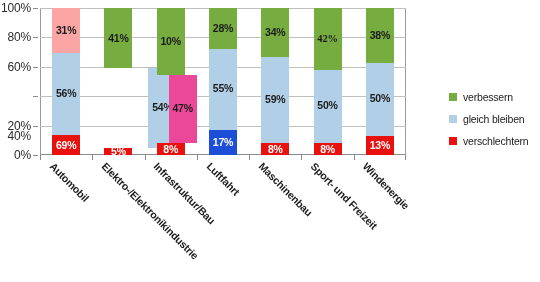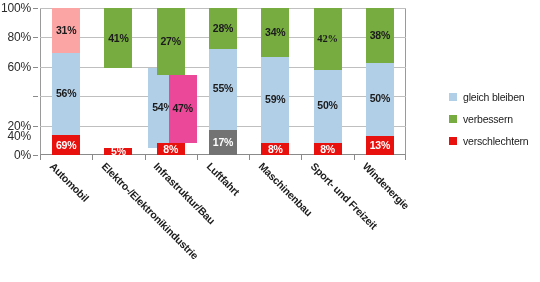--- a/index.html
+++ b/index.html
@@ -233,27 +233,27 @@
         </div>
         <div class="bar-slot" style="left: 104.571px; width: 52.2857px;">
           <div class="bar-stack">
             <div class="seg red" style="background: rgb(232, 17, 14); height: 8%;">
               <span class="seg-label">8%</span>
             </div>
             <div class="seg blue" style="background: #ec4899; height: 47%; margin-left: 12px;">
               <span class="seg-label">47%</span>
             </div>
             <div class="seg green" style="background: rgb(119, 172, 65); height: 46%;">
-              <span class="seg-label">27%</span>
+              <span class="seg-label">10%</span>
             </div>
           </div>
         </div>
         <div class="bar-slot" style="left: 156.857px; width: 52.2857px;">
           <div class="bar-stack">
-            <div class="seg red" style="background: #737373; height: 17%;">
+            <div class="seg red" style="background: #1d4ed8; height: 17%;">
               <span class="seg-label">17%</span>
             </div>
             <div class="seg blue" style="background: rgb(178, 207, 232); height: 55%;">
               <span class="seg-label">55%</span>
             </div>
             <div class="seg green" style="background: rgb(119, 172, 65); height: 28%;">
               <span class="seg-label">28%</span>
             </div>
           </div>
         </div>
@@ -314,26 +314,26 @@
       <div class="x-label" style="left: 67.9714px;">Elektro-/Elektronikindustrie</div>
       <div class="x-label" style="left: 120.257px;">Infrastruktur/Bau</div>
       <div class="x-label" style="left: 172.543px;">Luftfahrt</div>
       <div class="x-label" style="left: 224.829px;">Maschinenbau</div>
       <div class="x-label" style="left: 277.114px;">Sport- und Freizeit</div>
       <div class="x-label" style="left: 329.4px;">Windenergie</div>
     </div>
 
   <div class="legend">
       <div class="legend-item">
+        <span class="legend-swatch" style="background: rgb(119, 172, 65);"></span>
+        <span class="legend-text">verbessern</span>
+      </div>
+      <div class="legend-item">
         <span class="legend-swatch" style="background: rgb(178, 207, 232);"></span>
         <span class="legend-text">gleich bleiben</span>
-      </div>
-      <div class="legend-item">
-        <span class="legend-swatch" style="background: rgb(119, 172, 65);"></span>
-        <span class="legend-text">verbessern</span>
       </div>
       <div class="legend-item">
         <span class="legend-swatch" style="background: rgb(232, 17, 14);"></span>
         <span class="legend-text">verschlechtern</span>
       </div>
     </div>
 
 </div>
 
 </body></html>

